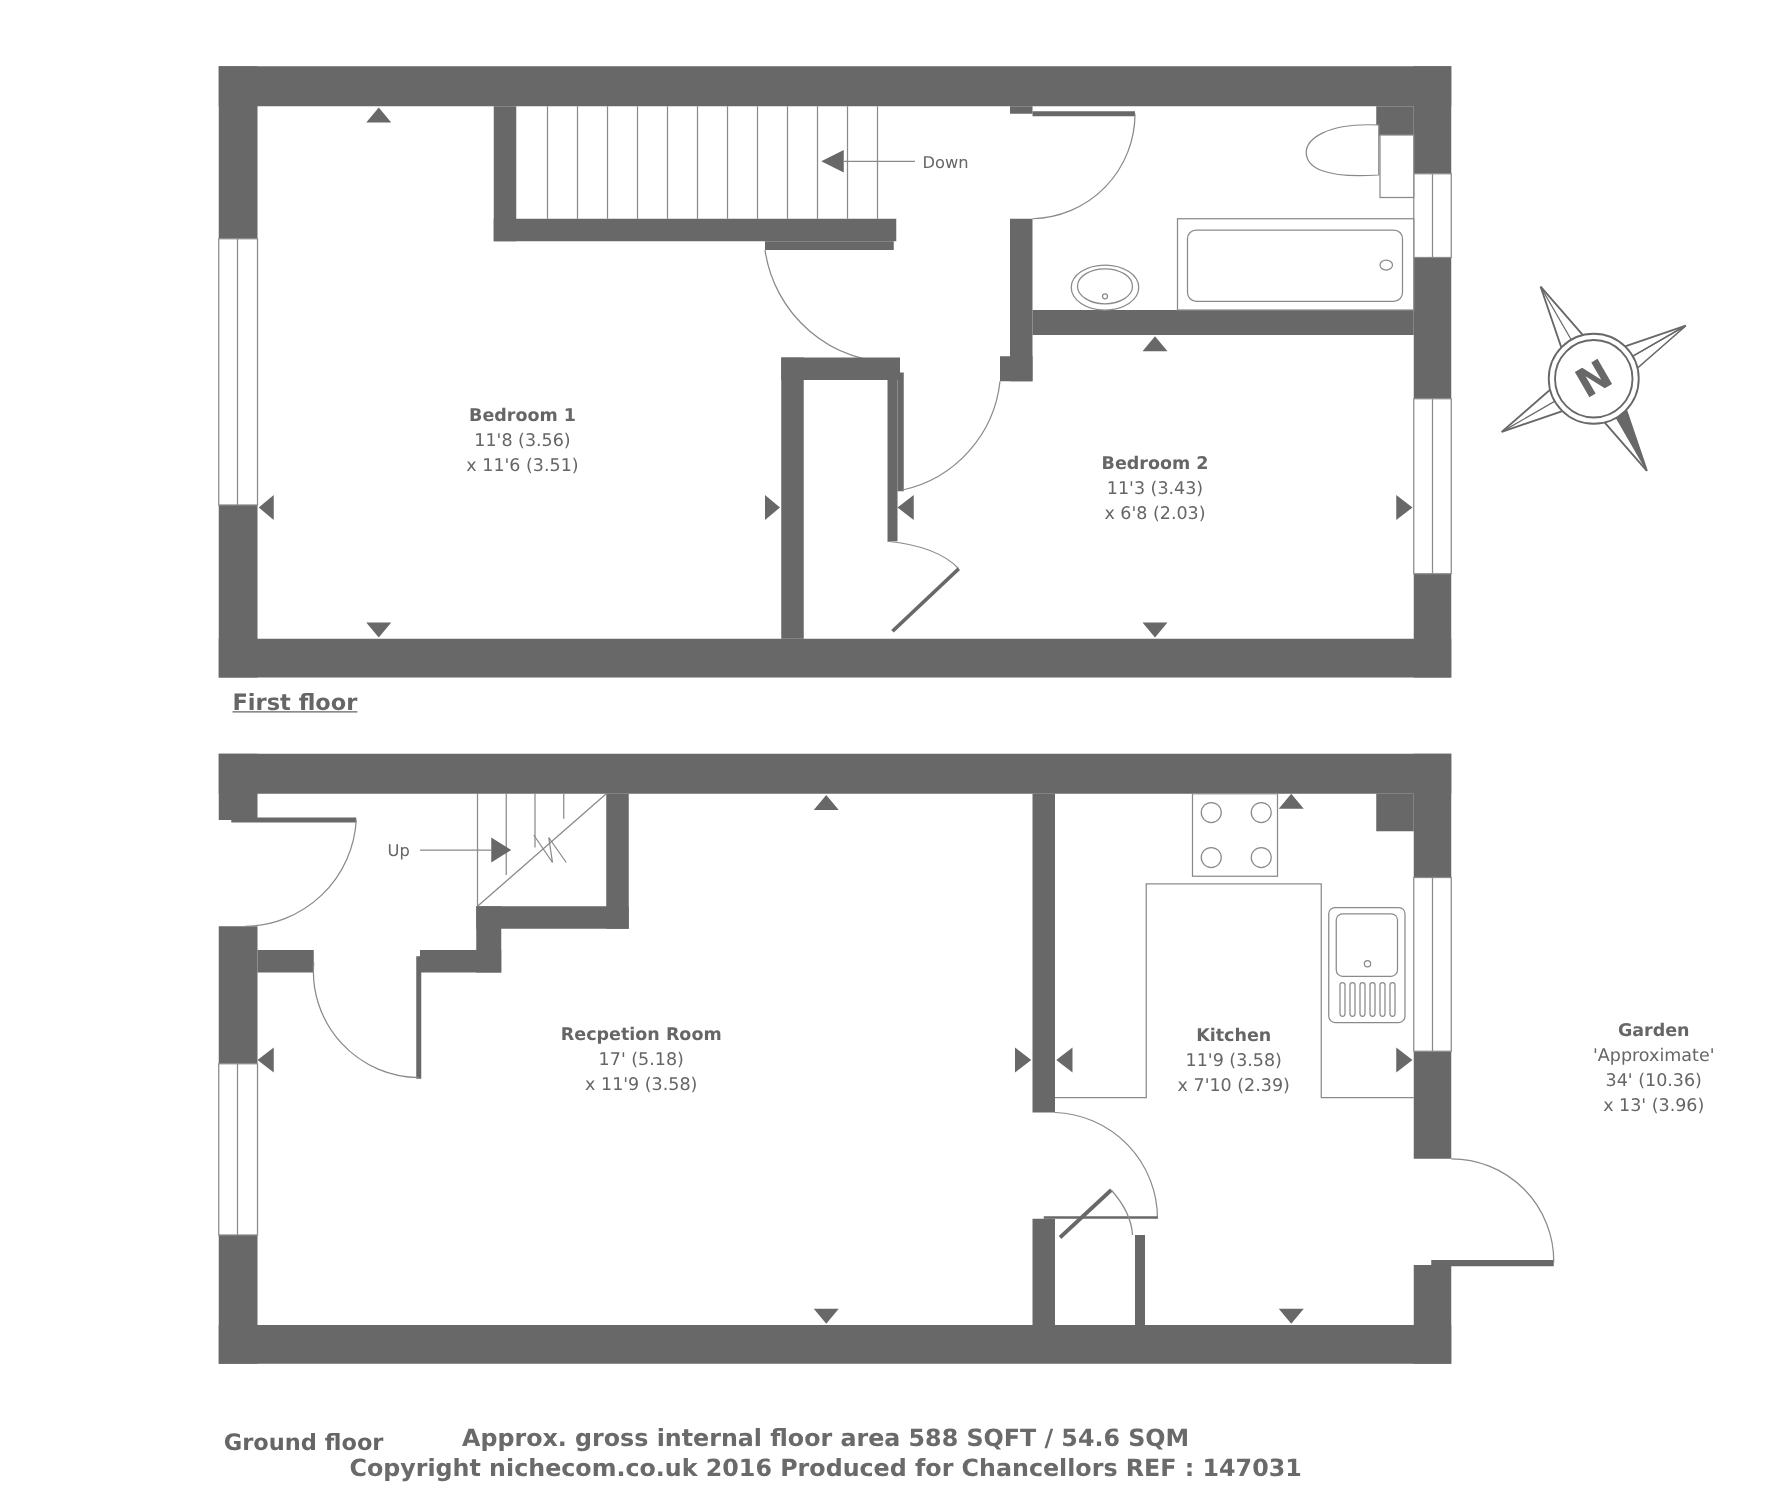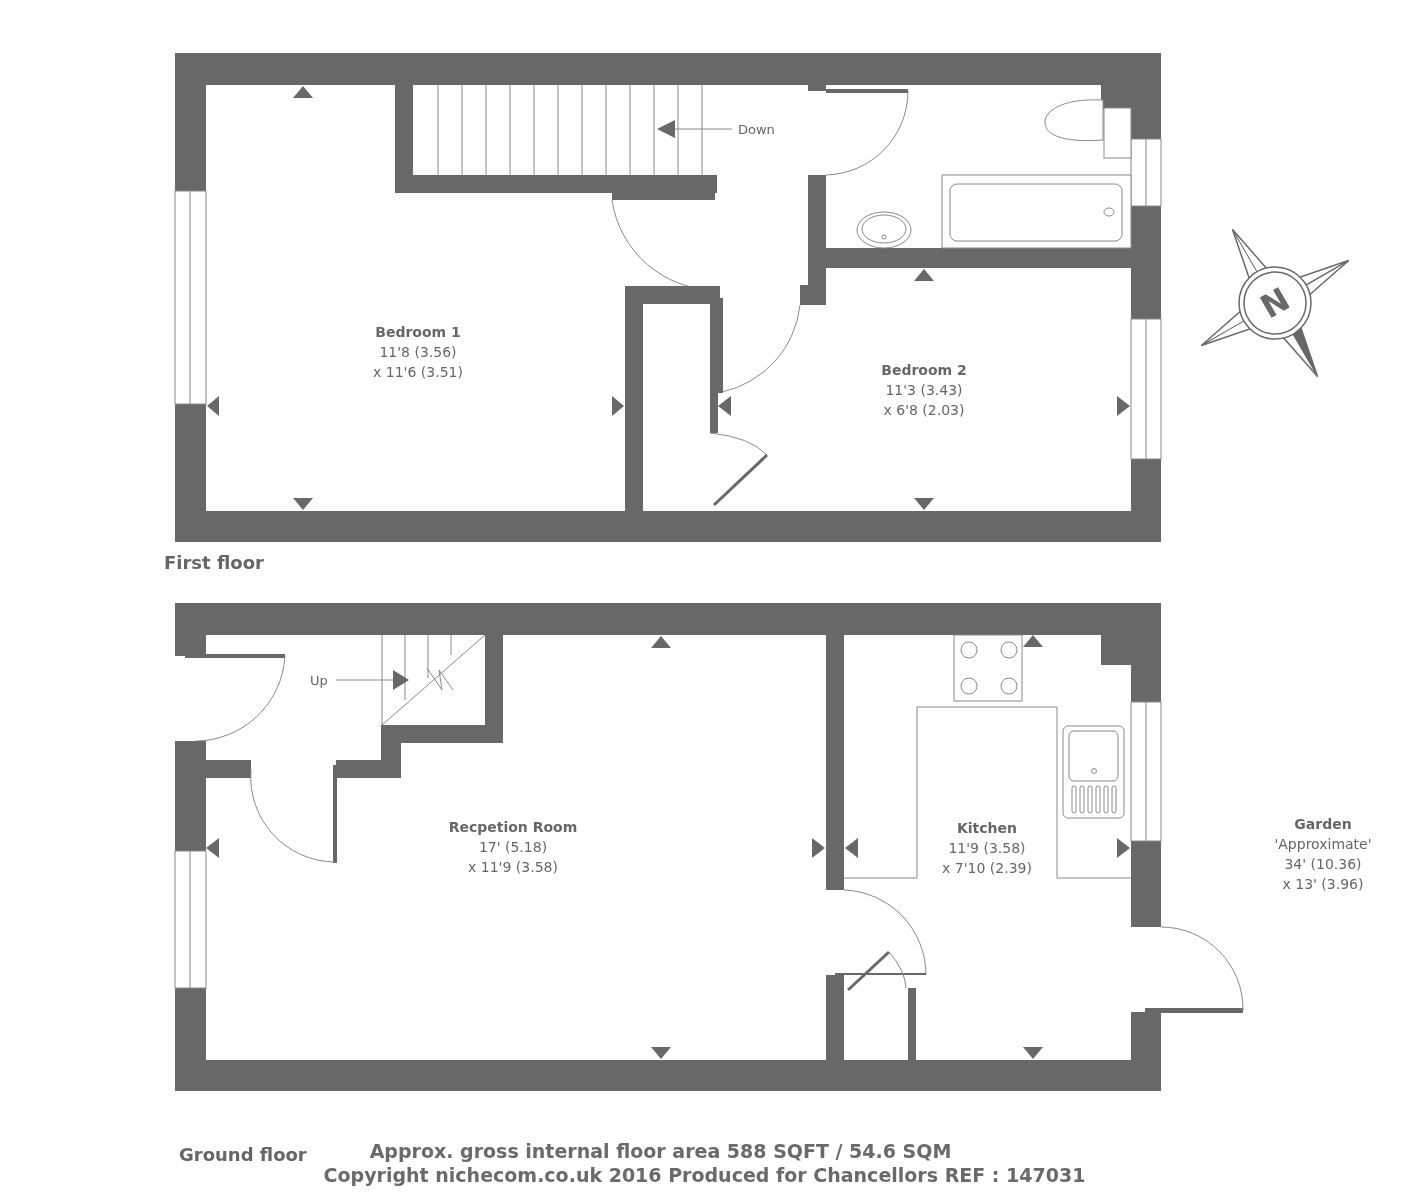--- a/index.html
+++ b/index.html
@@ -223,17 +223,17 @@
     <text class="room-dim" x="987" y="853">11'9 (3.58)</text>
     <text class="room-dim" x="987" y="873">x 7'10 (2.39)</text>
 
     <text class="room-name" x="1323" y="829">Garden</text>
     <text class="room-dim" x="1323" y="849">'Approximate'</text>
     <text class="room-dim" x="1323" y="869">34' (10.36)</text>
     <text class="room-dim" x="1323" y="889">x 13' (3.96)</text>
   </g>
 </svg>
 
-<div class="floor-label" style="left:164px; top:552px;">First floor</div>
+<div class="floor-label" style="left:186px; top:552px;text-decoration:underline;">First floor</div>
 <div class="floor-label" style="left:179px; top:1100px;margin-top:44px;">Ground floor</div>
 
 <div class="footer" style="top:1140px;">Approx. gross internal floor area 588 SQFT / 54.6 SQM</div>
-<div class="footer" style="top:1164px;margin-left:44px;">Copyright nichecom.co.uk 2016 Produced for Chancellors REF : 147031</div>
+<div class="footer" style="top:1164px;">Copyright nichecom.co.uk 2016 Produced for Chancellors REF : 147031</div>
 
 </body></html>

